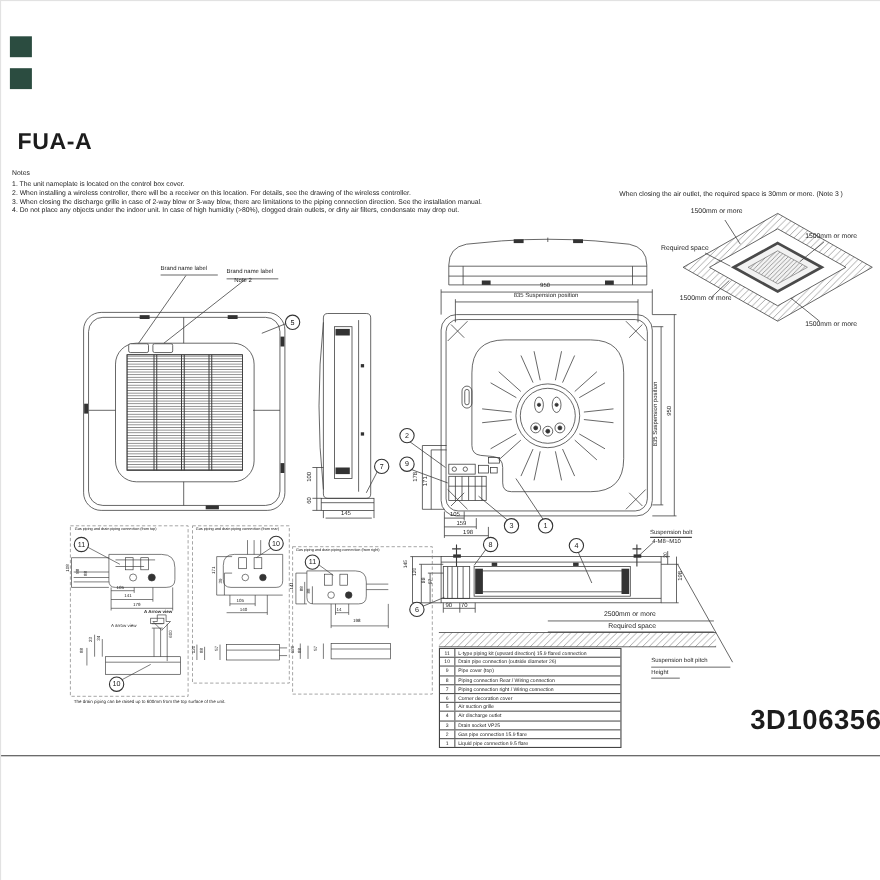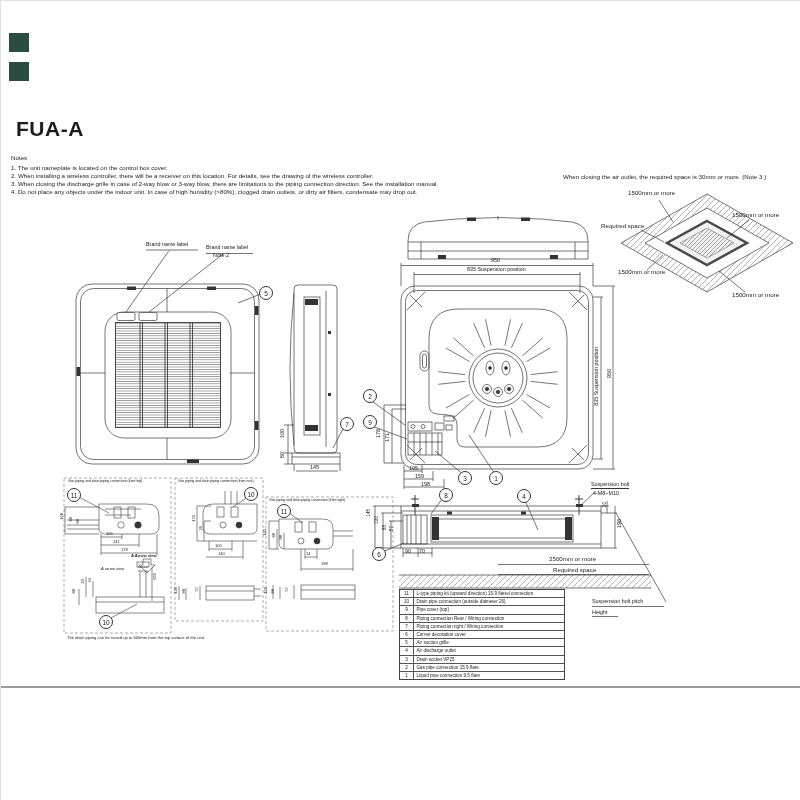--- a/index.html
+++ b/index.html
@@ -231,20 +231,21 @@
       <path d="M284,509 L302,522"></path>
     </g>
   </svg>
 
   <div class="title">FUA-A</div>
   <div class="t f6" style="left:10px;top:154px;">Notes</div>
   <div class="t f6" style="left:10px;top:164px;">1. The unit nameplate is located on the control box cover.</div>
   <div class="t f6" style="left:10px;top:172px;">2. When installing a wireless controller, there will be a receiver on this location. For details, see the drawing of the wireless controller.</div>
   <div class="t f6" style="left:10px;top:180px;">3. When closing the discharge grille in case of 2-way blow or 3-way blow, there are limitations to the piping connection direction. See the installation manual.</div>
   <div class="t f6" style="left:10px;top:188px;">4. Do not place any objects under the indoor unit. In case of high humidity (&gt;80%), clogged drain outlets, or dirty air filters, condensate may drop out.</div>
+  <div class="dwgno">3D106356</div>
 
   <div class="t f6" style="left:562px;top:173px;">When closing the air outlet, the required space is 30mm or more. (Note 3 )</div>
   <div class="t f6" style="left:627px;top:189px;">1500mm or more</div>
   <div class="t f6" style="left:731px;top:211px;">1500mm or more</div>
   <div class="t f6" style="left:600px;top:222px;">Required space</div>
   <div class="t f6" style="left:617px;top:268px;">1500mm or more</div>
   <div class="t f6" style="left:731px;top:291px;">1500mm or more</div>
 
   <div class="t f5" style="left:145px;top:241px;">Brand name label</div>
   <div class="t f5" style="left:205px;top:244px;">Brand name label</div>

